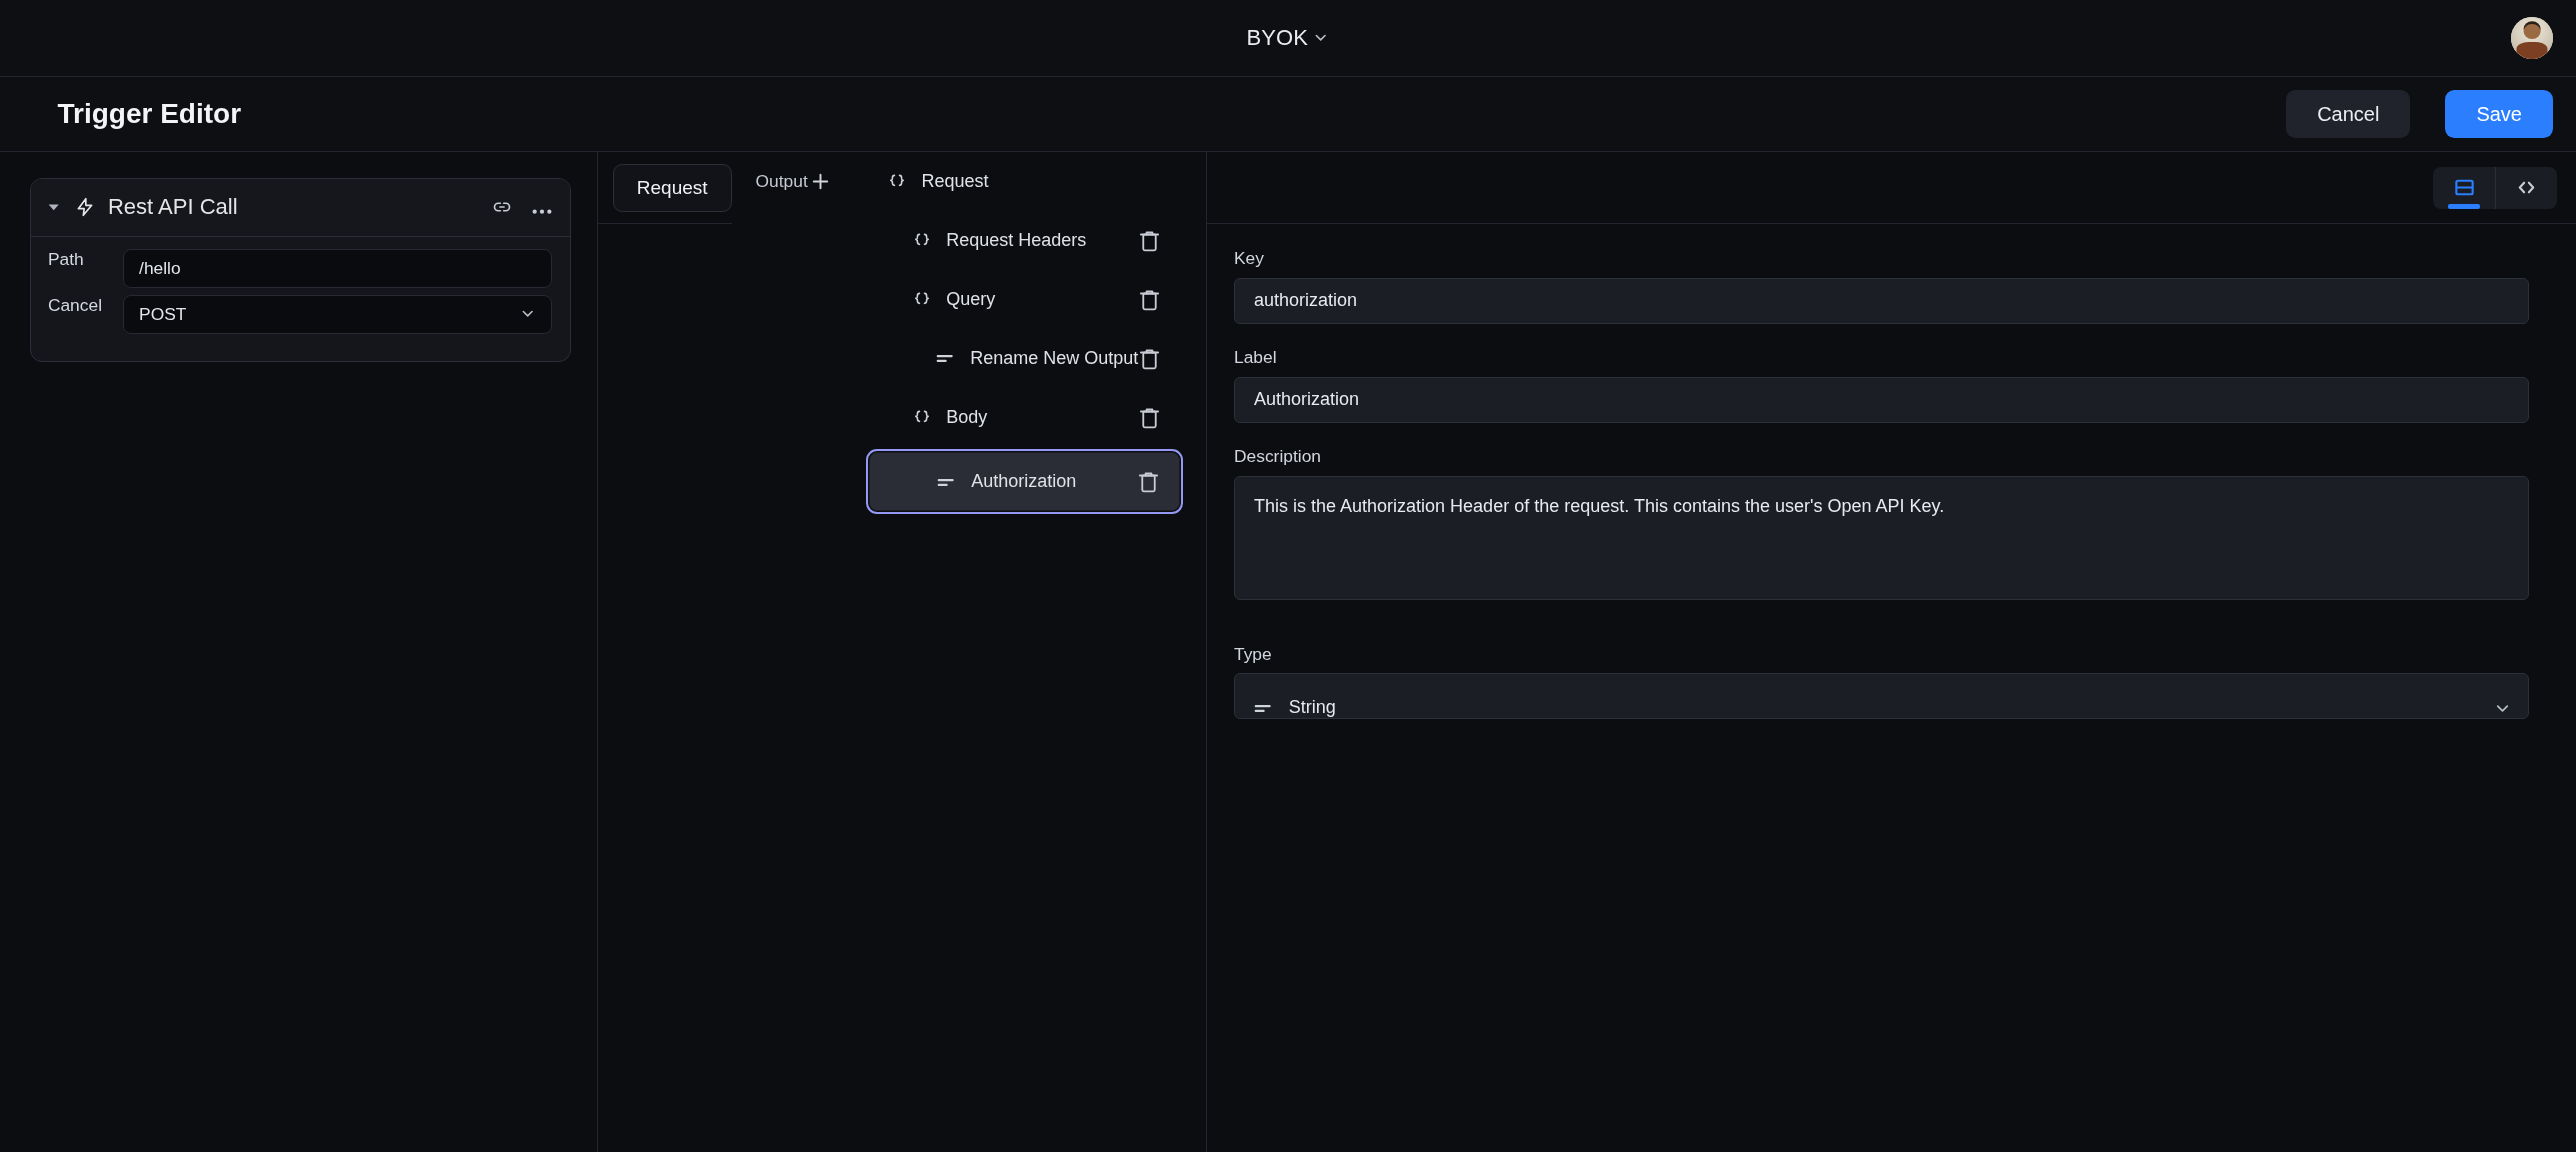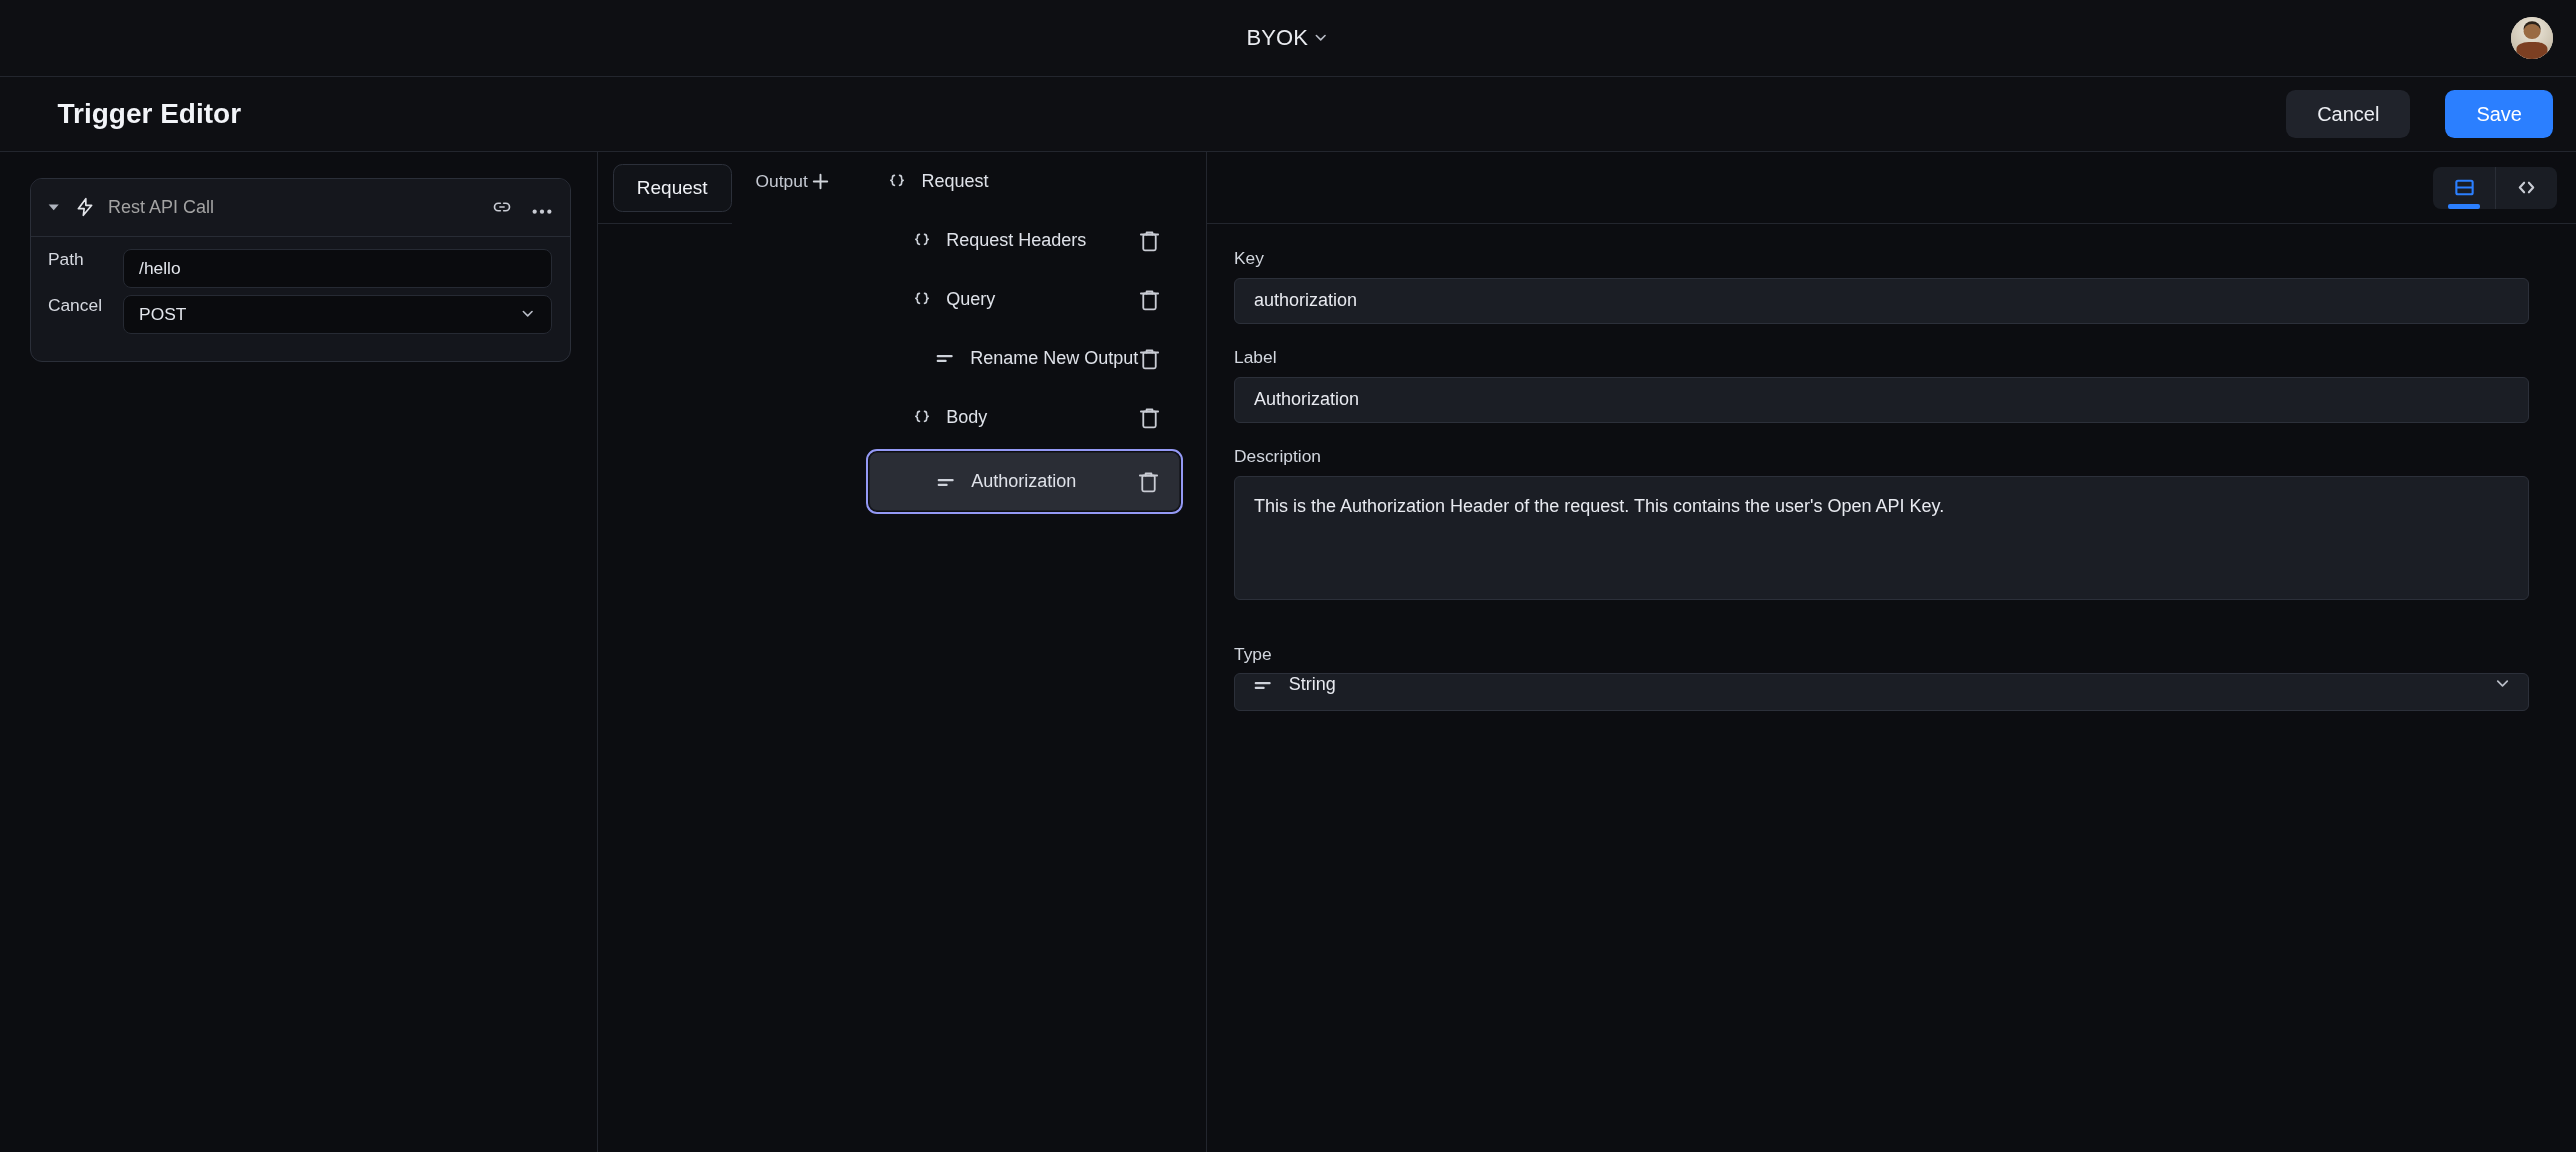--- a/index.html
+++ b/index.html
@@ -146,22 +146,22 @@
     gap: 12px;
     border-bottom: 0.7px solid #282c35;
     background: #15171d;
   }
   .node-caret {
     width: 17.4px; height: 17.4px;
     display: inline-block;
   }
   .node-bolt { width: 20px; height: 20px; display:inline-block; }
   .node-name {
-    font-size: 18px;
-    color: #a3a3a3;
+    font-size: 22px;
+    color: #e5e5e5;
     margin-left: 1.3px;
   }
   .node-head-icons {
     margin-left: auto;
     display: flex;
     align-items: center;
     gap: 20px;
   }
   .icon-link { width: 20px; height: 20px; display:inline-block; }
   .icon-dots { width: 20px; height: 5.4px; display:inline-block; }
@@ -347,29 +347,29 @@
     padding: 17.4px 19px;
     font-size: 18px;
     color: #e8eaf0;
     font-family: "Liberation Sans", sans-serif;
     line-height: 1.35;
     resize: none;
     overflow: hidden;
   }
   .d-select {
     width: 100%;
-    height: 38px;
+    height: 46px;
     background: #1b1e25;
     border: 0.7px solid #2c303a;
     border-radius: 6px;
     padding: 0 16px 0 19px;
     font-size: 18px;
     color: #e8eaf0;
     display: flex;
-    align-items: flex-start;
+    align-items: flex-end;
     gap: 14.8px;
     cursor: pointer;
   }
   .d-select .chev { margin-left: auto; width: 19px; height: 19px; }
   .spacer-30 { height: 20px; }
 </style>
 </head>
 <body>
 
 <div class="topbar">

